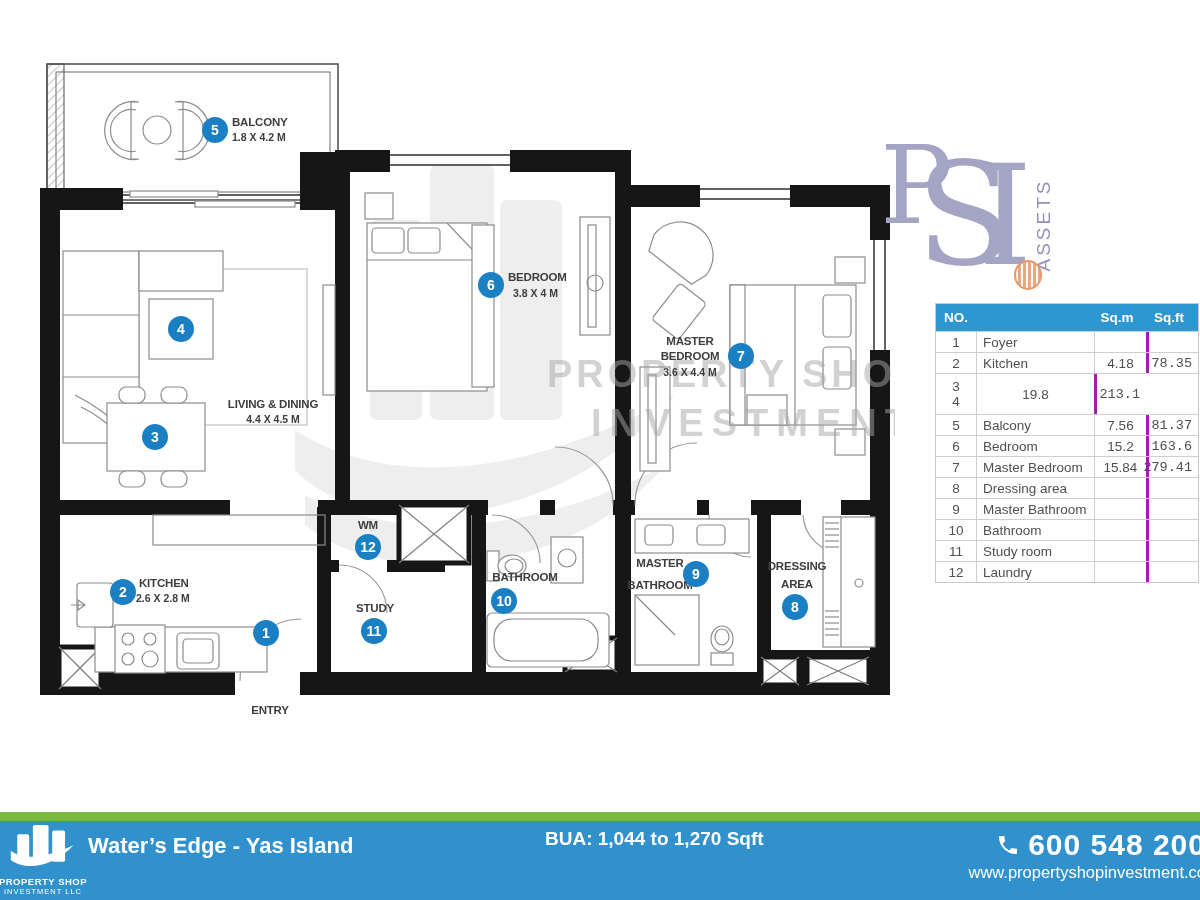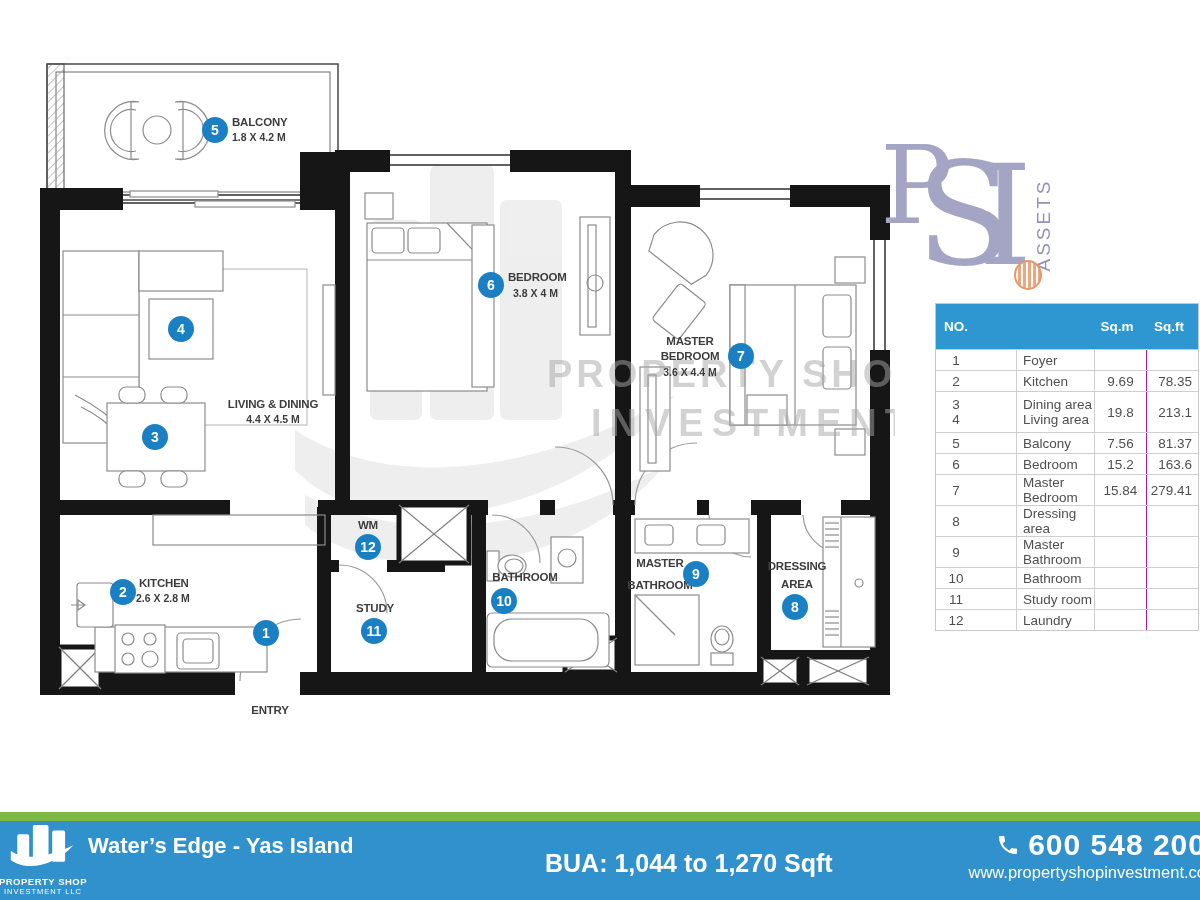--- a/index.html
+++ b/index.html
@@ -29,43 +29,43 @@
   #psi .ltr{position:absolute;font-family:"DejaVu Serif",serif;color:#a4a4c5;line-height:1;}
   #psi .assets{position:absolute;left:118px;top:76px;transform:rotate(-90deg);transform-origin:center;
       font:19px "Liberation Sans",sans-serif;color:#9292b8;letter-spacing:3px;}
   #psi .ball{position:absolute;left:134px;top:122px;width:24px;height:26px;border-radius:50%;
       border:2px solid #e8966a;
       background:repeating-linear-gradient(90deg,#fff 0 2px,#eba87f 2px 5px);}
   
   #area-table{position:absolute;left:935px;top:303px;width:262px;border:1px solid #c9c9c9;
       font-size:13.5px;color:#4f4f4f;}
   .t-head{display:grid;grid-template-columns:40px 118px 52px 52px;background:#2e96d0;color:#fff;
-      font-weight:bold;height:45px;align-items:center;}
+      font-weight:bold;height:27px;align-items:center;}
   .t-head .h-no{padding-left:8px;}
   .t-head .h-sqm,.t-head .h-sqft{text-align:center;padding-right:6px;}
   .t-row{display:grid;grid-template-columns:40px 118px 52px 52px;border-top:1px solid #cfcfcf;
       min-height:20px;align-items:center;}
   .t-row:first-of-type{border-top:none;}
   .c-no{text-align:center;}
   .c-name{padding-left:6px;border-left:1px solid #cfcfcf;align-self:stretch;display:flex;
-      flex-direction:column;justify-content:center;margin-left:40px;}
+      flex-direction:column;justify-content:center;}
   .c-sqm{text-align:center;border-left:1px solid #cfcfcf;align-self:stretch;display:flex;
       align-items:center;justify-content:center;}
-  .c-sqft{text-align:right;padding-right:6px;border-left:1px solid #a21caf;align-self:stretch;
-      display:flex;align-items:center;justify-content:flex-end;}
+  .c-sqft{text-align:right;padding-right:6px;border-left:3px solid #a21caf;align-self:stretch;
+      display:flex;align-items:center;justify-content:flex-end;font-family:Liberation Mono, monospace;}
   .c-no.double{display:flex;flex-direction:column;justify-content:center;align-items:center;}
   
   #footer{position:absolute;left:0;top:812px;width:1200px;height:88px;}
   #footer .green{height:9px;background:#7cb943;}
   #footer .blue{height:79px;background:#3191cc;position:relative;color:#fff;}
   .f-logo{position:absolute;left:-12px;top:4px;width:110px;text-align:center;}
   .f-logo .f-name1{font-size:9.5px;font-weight:bold;letter-spacing:.5px;margin-top:1px;}
   .f-logo .f-name2{font-size:7.5px;letter-spacing:1px;}
   .f-title{position:absolute;left:88px;top:11px;font-size:22px;font-weight:bold;line-height:28px;}
-  .f-bua{position:absolute;left:545px;top:28px;font-size:25px;font-weight:bold;line-height:28px;}
+  .f-bua{position:absolute;left:545px;top:4px;font-size:19px;font-weight:bold;line-height:28px;}
   .f-contact{position:absolute;right:-6px;top:7px;text-align:right;}
   .f-phone{font-size:30px;font-weight:bold;letter-spacing:1px;white-space:nowrap;}
   .f-phone svg{vertical-align:-2px;margin-right:8px;}
   .f-web{font-size:16.5px;margin-top:1px;white-space:nowrap;}
 </style>
 </head>
 <body>
 
 <svg id="plan" width="860" height="660" viewBox="0 0 860 660">
   <defs>
@@ -358,31 +358,27 @@
   </div>
   <div class="t-row">
     <div class="c-no">1</div>
     <div class="c-name">Foyer</div>
     <div class="c-sqm"></div>
     <div class="c-sqft"></div>
   </div>
   <div class="t-row">
     <div class="c-no">2</div>
     <div class="c-name">Kitchen</div>
-    <div class="c-sqm">9.69</div>
+    <div class="c-sqm">4.18</div>
     <div class="c-sqft">78.35</div>
   </div>
   <div class="t-row" style="min-height:40px;">
     <div class="c-no double">
       <div>3</div>
       <div>4</div>
-    </div>
-    <div class="c-name">
-      <div>Dining area</div>
-      <div>Living area</div>
     </div>
     <div class="c-sqm">19.8</div>
     <div class="c-sqft">213.1</div>
   </div>
   <div class="t-row">
     <div class="c-no">5</div>
     <div class="c-name">Balcony</div>
     <div class="c-sqm">7.56</div>
     <div class="c-sqft">81.37</div>
   </div>

